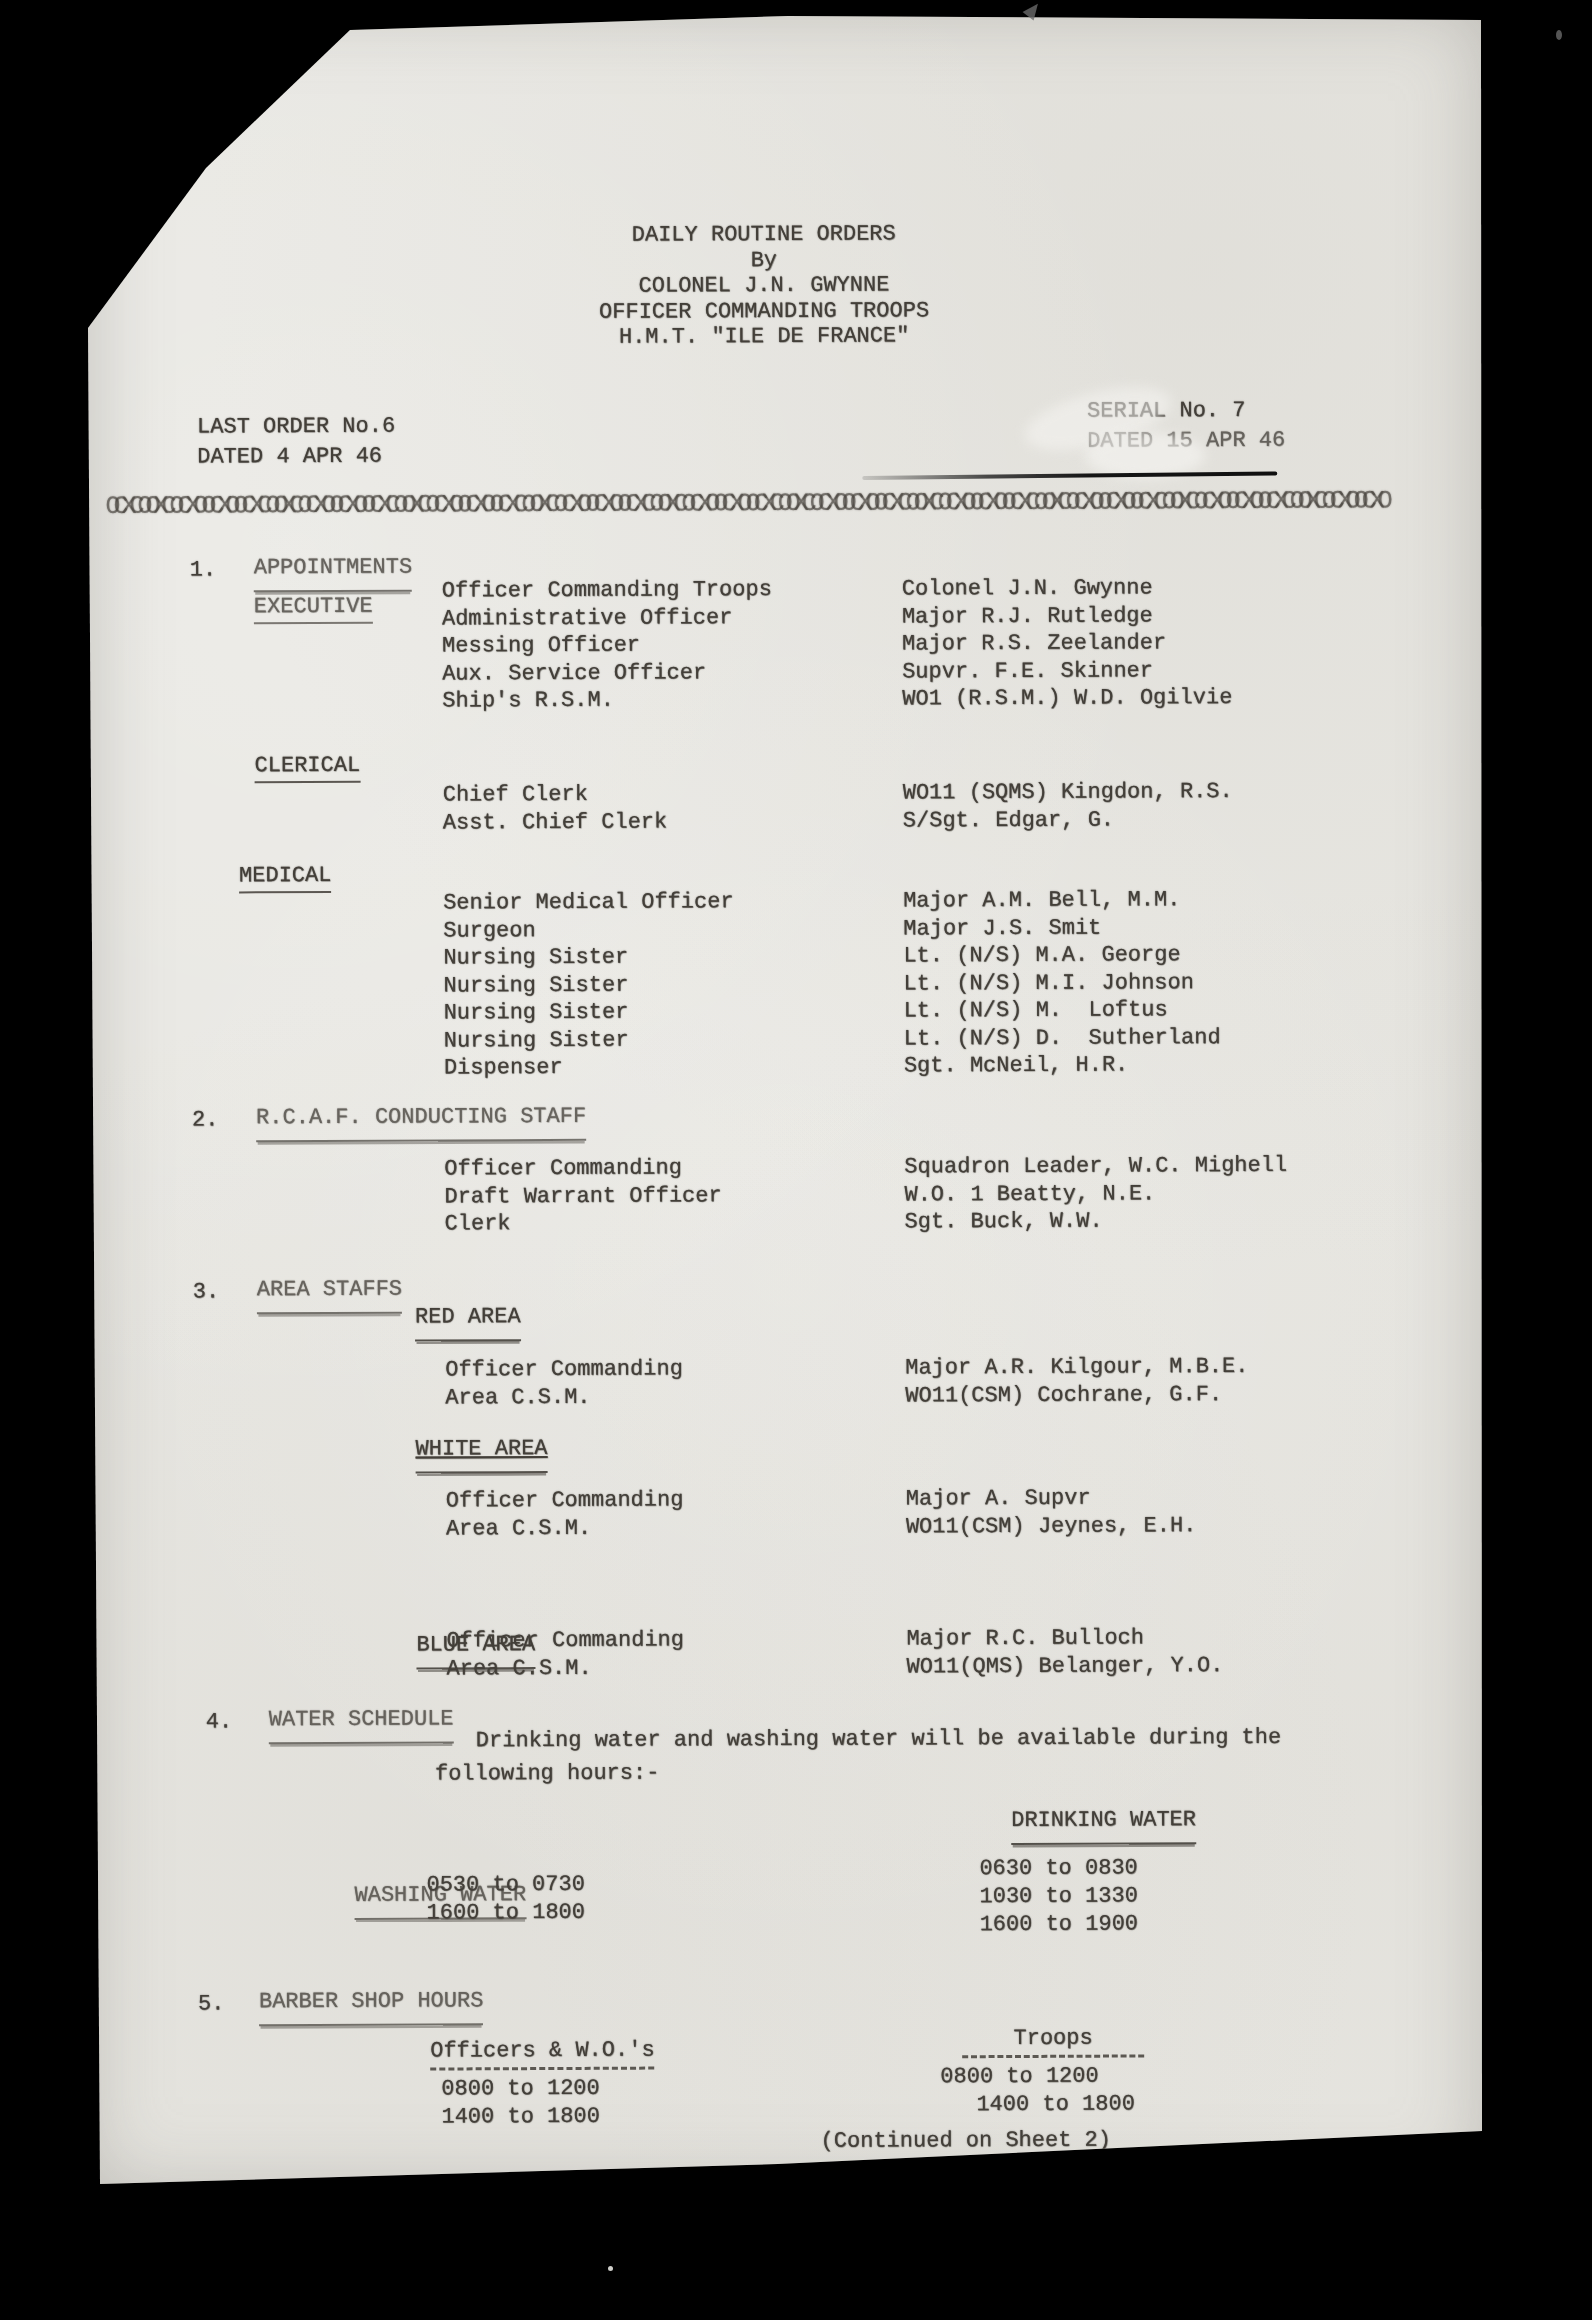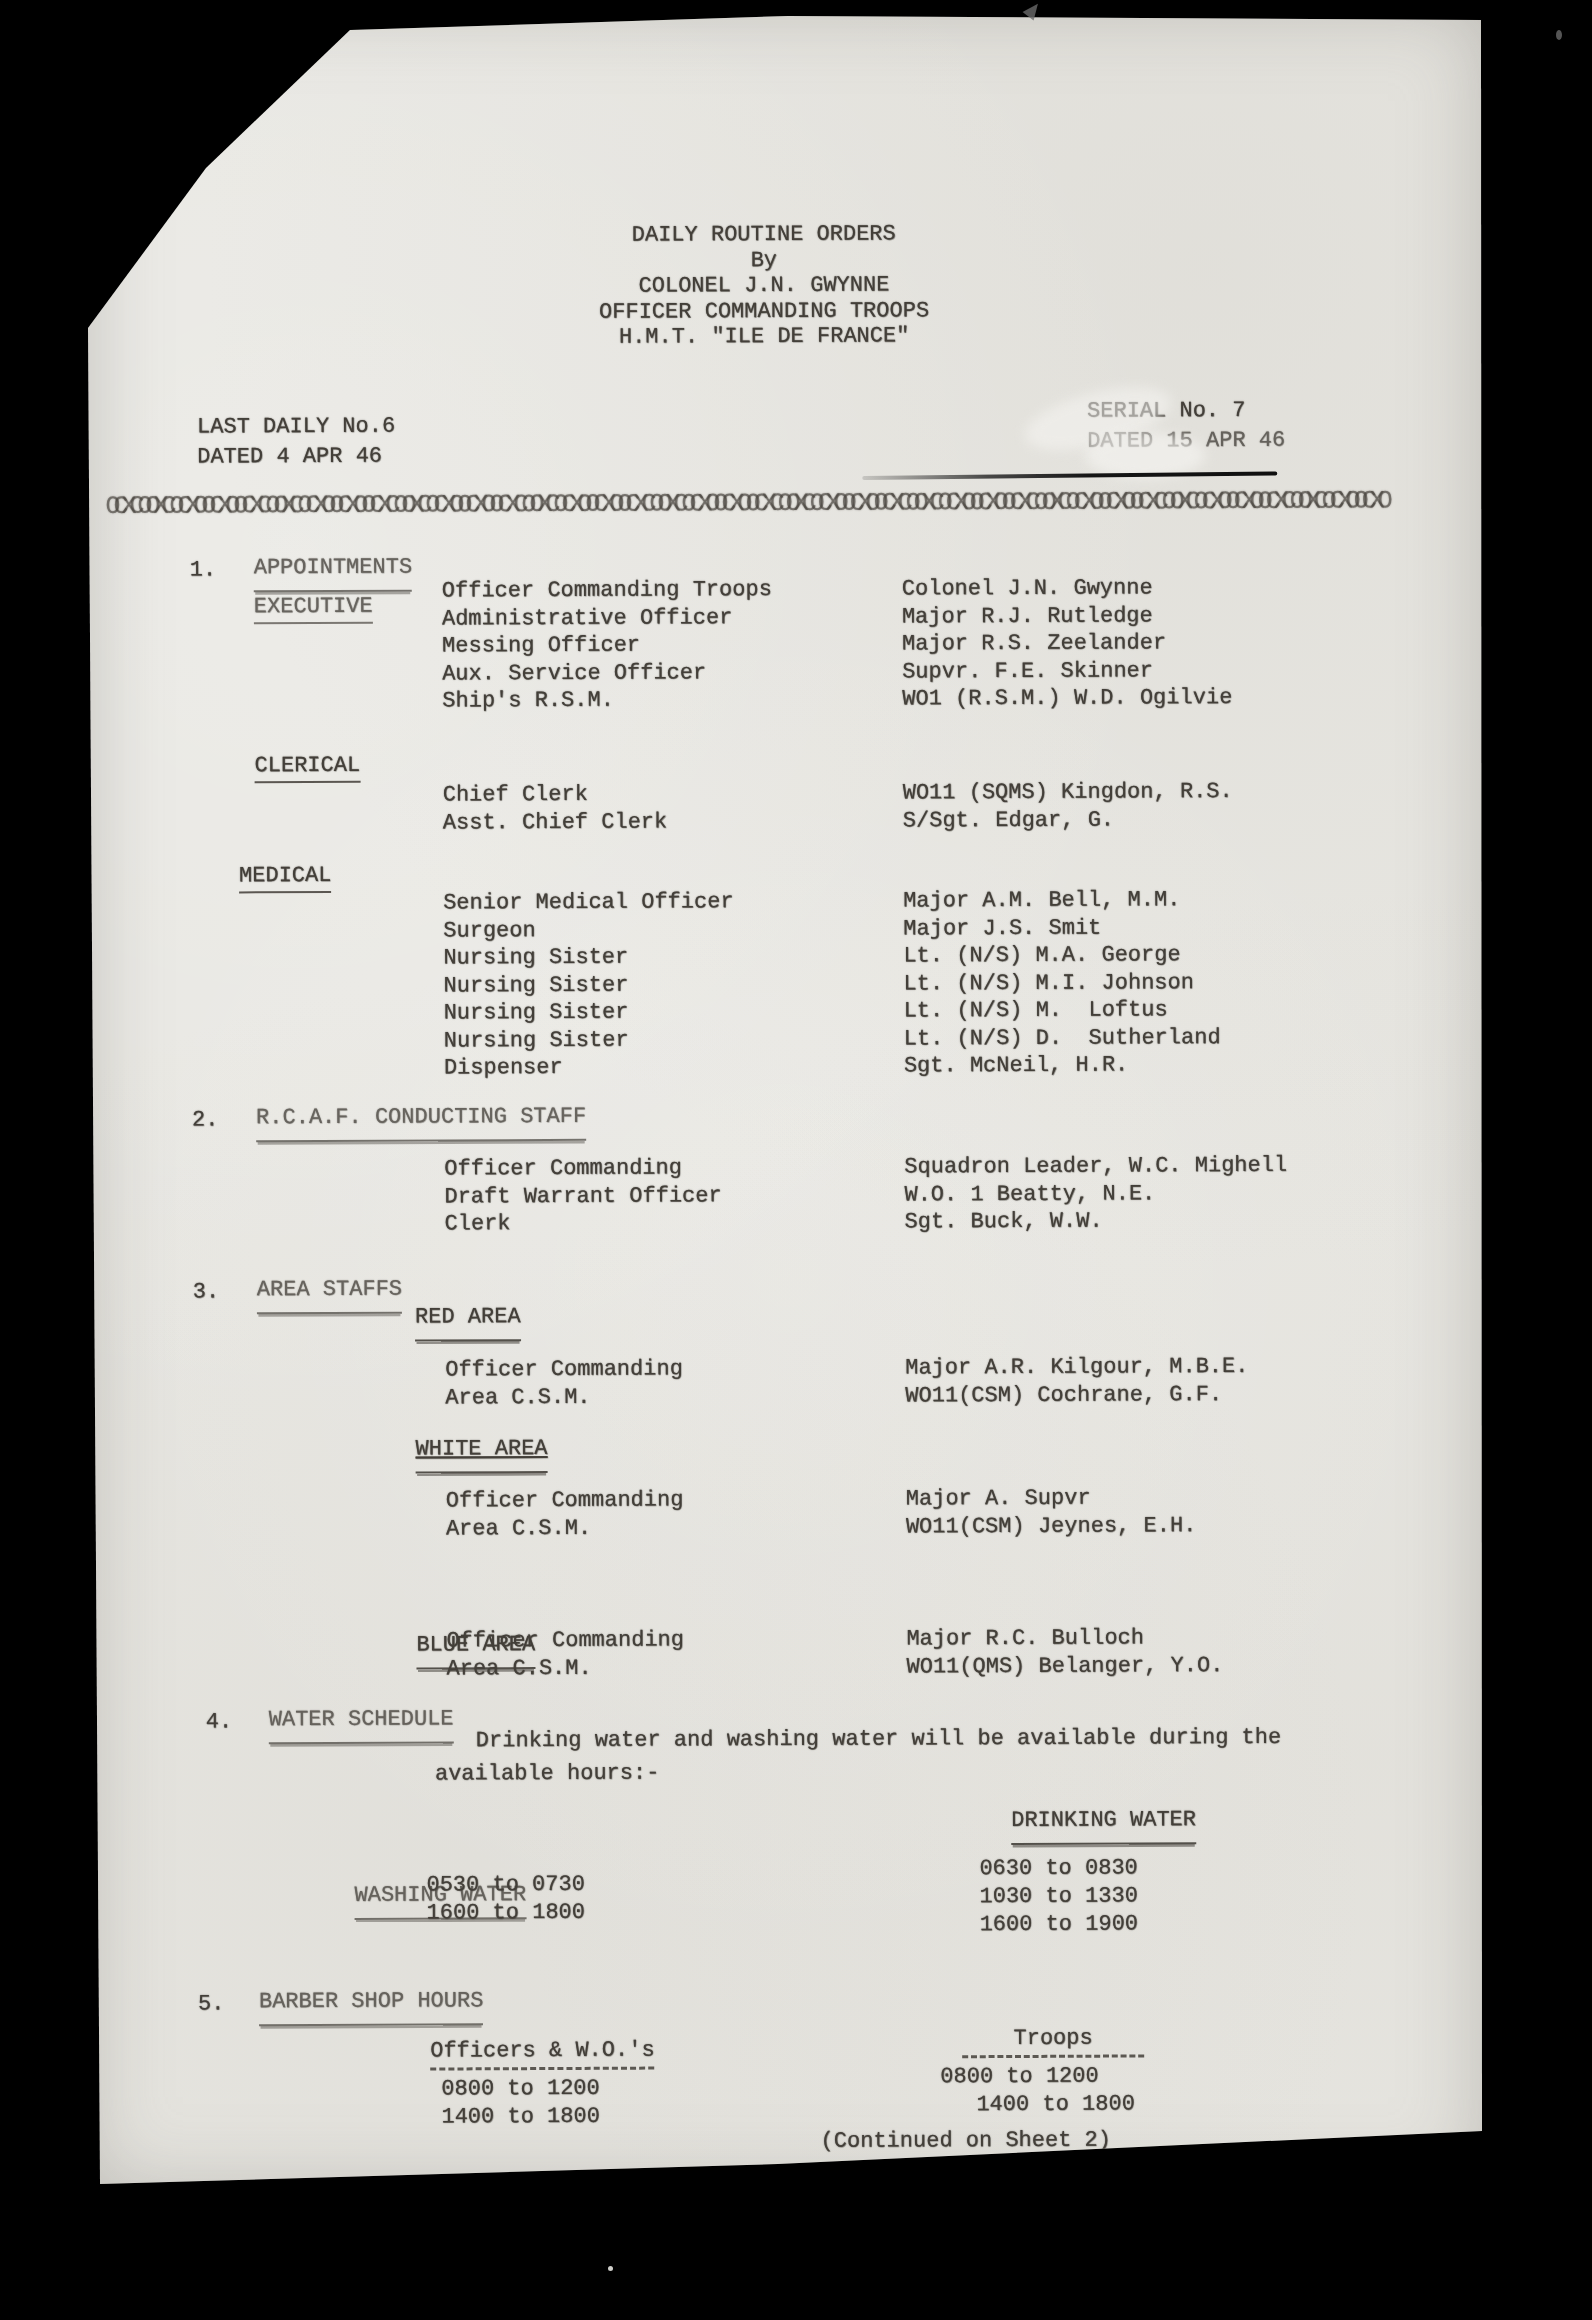--- a/index.html
+++ b/index.html
@@ -68,21 +68,21 @@
 
     <div class="abs center" style="left:0;top:216px;width:1395px;margin-left:-18px;">
       <div class="hdr-line t">DAILY ROUTINE ORDERS</div>
       <div class="hdr-line t">By</div>
       <div class="hdr-line t">COLONEL J.N. GWYNNE</div>
       <div class="hdr-line t">OFFICER COMMANDING TROOPS</div>
       <div class="hdr-line t">H.M.T. "ILE DE FRANCE"</div>
     </div>
 
     <div class="abs" style="left:112px;top:404px;line-height:30px;">
-      <div class="t">LAST DAILY No.6</div>
+      <div class="t">LAST ORDER No.6</div>
       <div class="t">DATED 4 APR 46</div>
     </div>
 
     <div class="abs" style="left:1002px;top:392px;line-height:30px;">
       <div class="t">SERIAL No. 7</div>
       <div class="t faded">DATED 15 APR 46</div>
     </div>
 
     <div class="blob" style="left:938px;top:388px;width:150px;height:52px;opacity:.55;transform:rotate(-14deg);"></div>
     <div class="blob" style="left:1000px;top:428px;width:120px;height:46px;opacity:.62;"></div>
@@ -214,21 +214,21 @@
       </div>
       <div class="row">
         <span class="lbl t">Area C.S.M.</span>
         <span class="val t">WO11(QMS) Belanger, Y.O.</span>
       </div>
     </div>
 
     <div class="abs t" style="left:115px;top:1700px;">4.</div>
     <div class="abs t ul-double faded" style="left:178px;top:1698px;">WATER SCHEDULE</div>
     <div class="abs t" style="left:385px;top:1720px;">Drinking water and washing water will be available during the</div>
-    <div class="abs t" style="left:344px;top:1753px;">available hours:-</div>
+    <div class="abs t" style="left:344px;top:1753px;">following hours:-</div>
 
     <div class="abs t ul-double faded" style="left:263px;top:1874px;">WASHING WATER</div>
     <div class="abs t ul-double" style="left:920px;top:1802px;">DRINKING WATER</div>
 
     <div class="abs" style="left:335px;top:1864px;line-height:28px;text-align:center;">
       <div class="t">0530 to 0730</div>
       <div class="t">1600 to 1800</div>
     </div>
     <div class="abs" style="left:888px;top:1850px;line-height:28px;">
       <div class="t">0630 to 0830</div>

